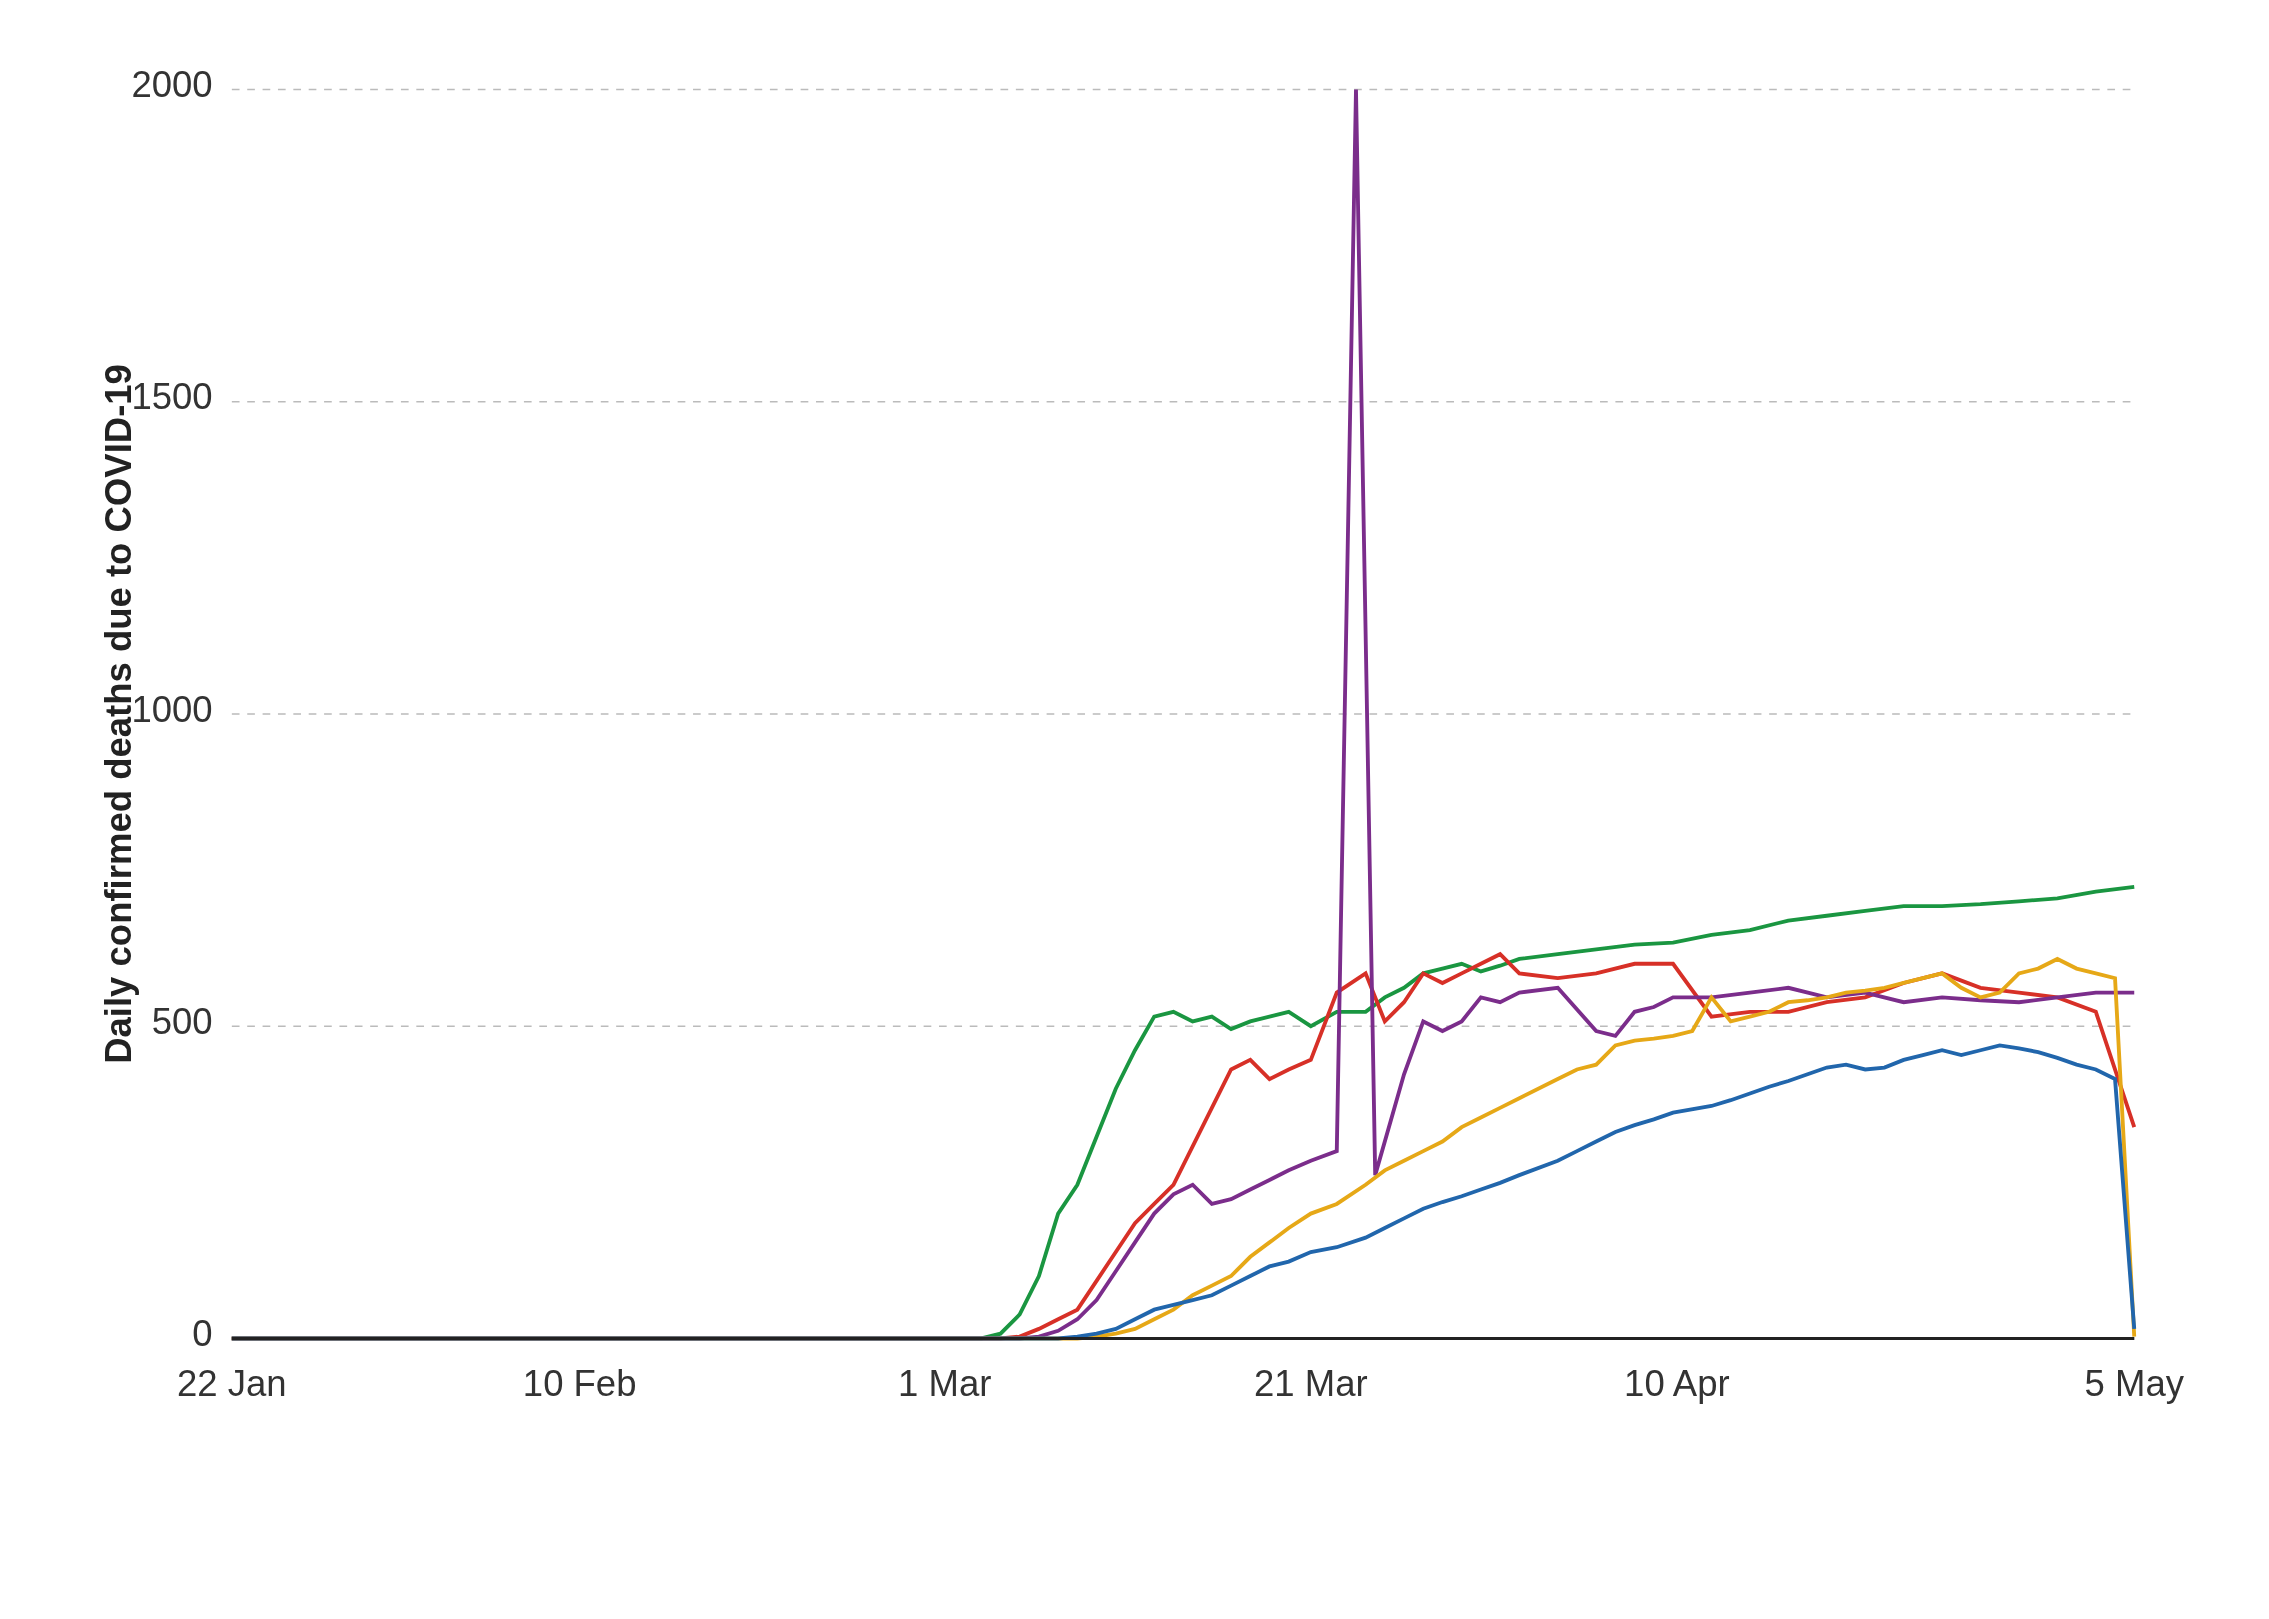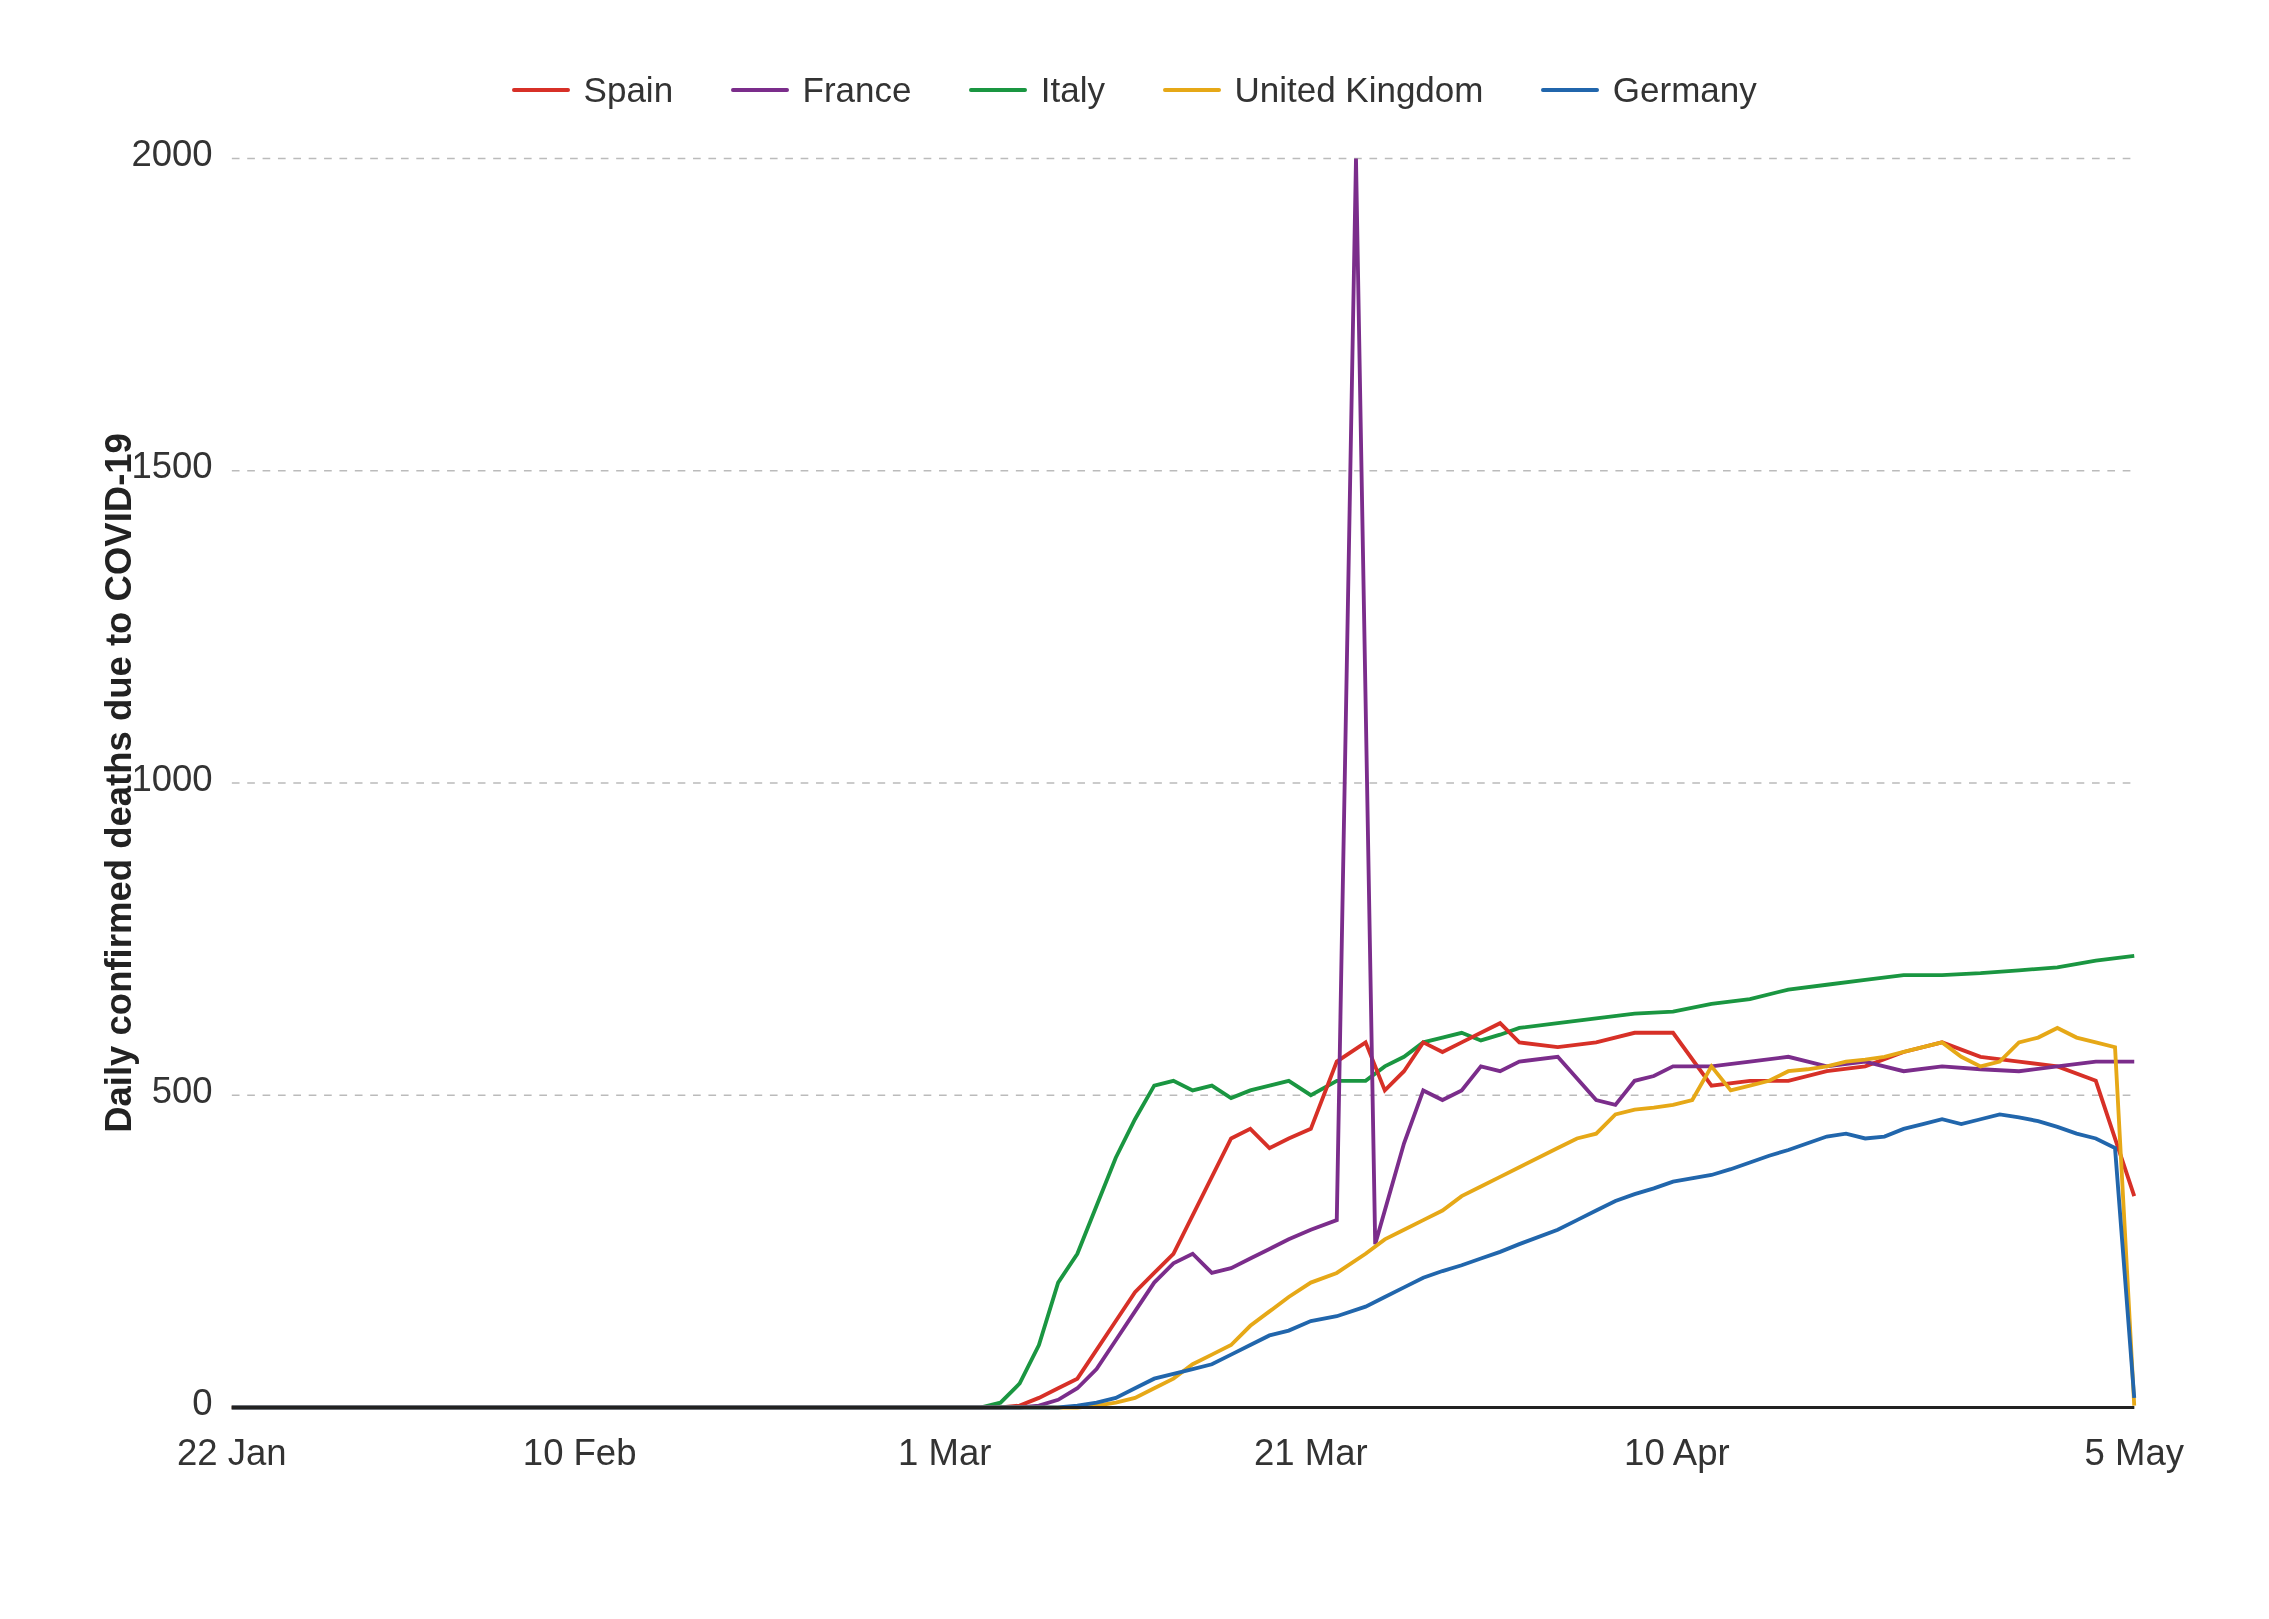--- a/index.html
+++ b/index.html
@@ -37,42 +37,20 @@
       height: 3.8px;
       display: inline-block;
       border-radius: 1.9px;
     }
   </style>
 </head>
 <body>
 
 <div class="chart-container">
   
-  <div class="legend">
-    <div class="legend-item">
-      <span class="legend-line" style="background:#d73027;"></span>
-      <span>Spain</span>
-    </div>
-    <div class="legend-item">
-      <span class="legend-line" style="background:#7b2d8b;"></span>
-      <span>France</span>
-    </div>
-    <div class="legend-item">
-      <span class="legend-line" style="background:#1a9641;"></span>
-      <span>Italy</span>
-    </div>
-    <div class="legend-item">
-      <span class="legend-line" style="background:#e6a817;"></span>
-      <span>United Kingdom</span>
-    </div>
-    <div class="legend-item">
-      <span class="legend-line" style="background:#2166ac;"></span>
-      <span>Germany</span>
-    </div>
-  </div>
 
   
   <svg width="2114" height="1422" viewBox="0 0 2200 1480">
 
     <line x1="160" y1="1340" x2="2140" y2="1340" stroke="#888" stroke-width="2.5"></line>
     <line x1="160" y1="1015" x2="2140" y2="1015" stroke="#bbb" stroke-width="1.5" stroke-dasharray="8,8"></line>
     <line x1="160" y1="690" x2="2140" y2="690" stroke="#bbb" stroke-width="1.5" stroke-dasharray="8,8"></line>
     <line x1="160" y1="365" x2="2140" y2="365" stroke="#bbb" stroke-width="1.5" stroke-dasharray="8,8"></line>
     <line x1="160" y1="40" x2="2140" y2="40" stroke="#bbb" stroke-width="1.5" stroke-dasharray="8,8"></line>
 

